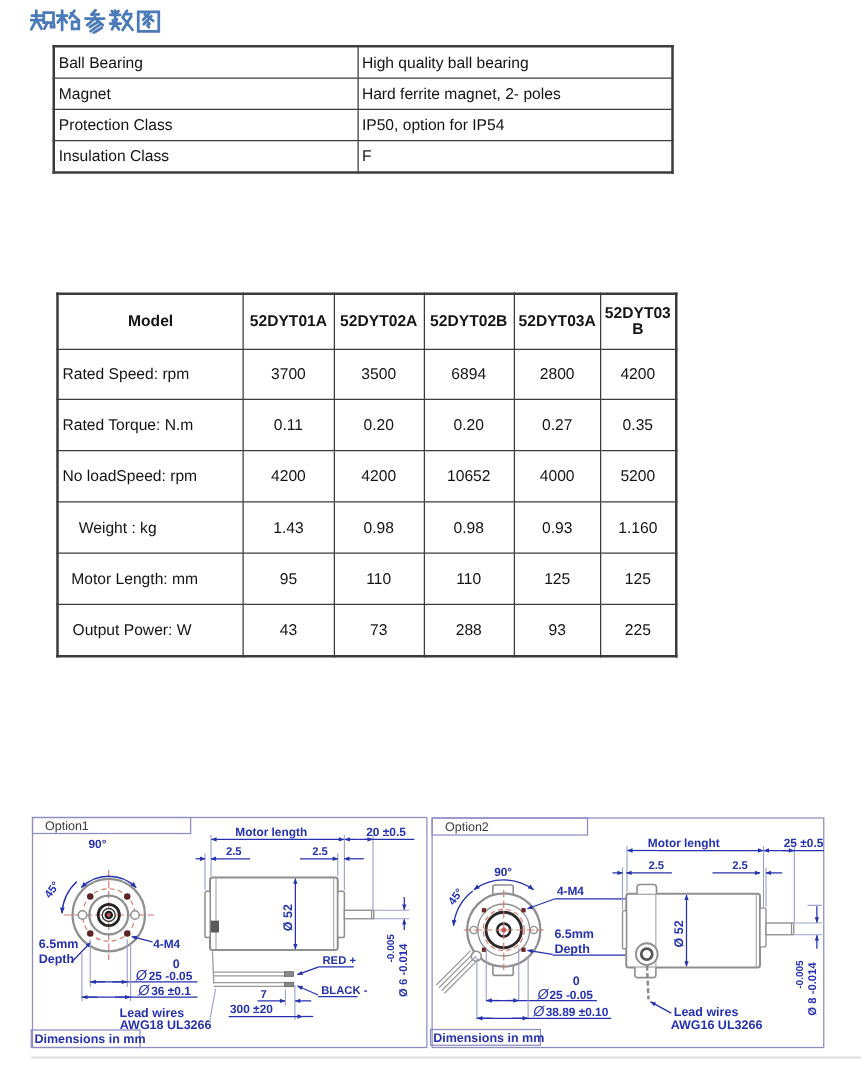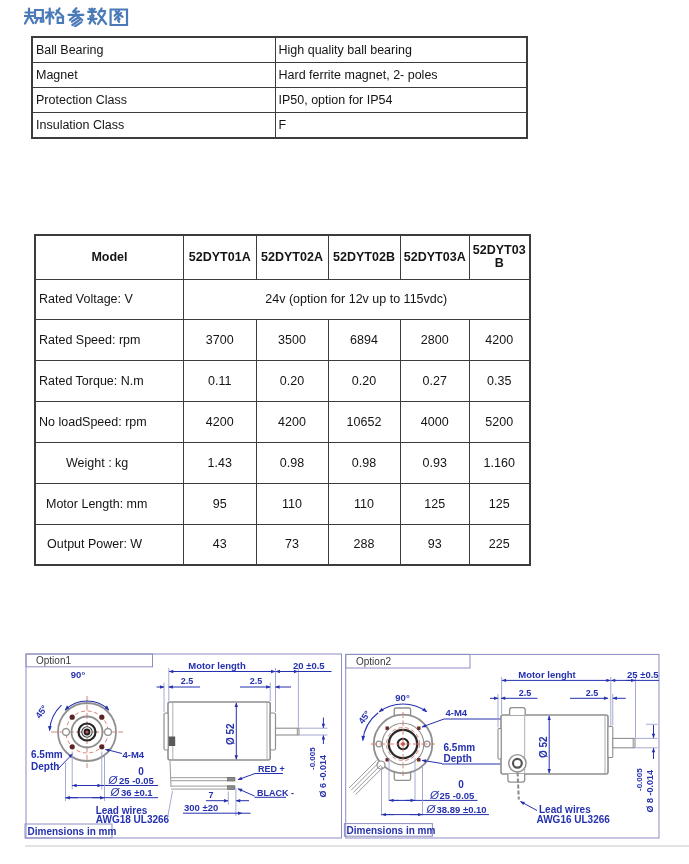--- a/index.html
+++ b/index.html
@@ -1,17 +1,17 @@
 <!DOCTYPE html>
 <html><head>
 <meta charset="utf-8">
 <style>
   html,body{margin:0;padding:0;background:#ffffff;}
   body{width:689px;height:864px;position:relative;font-family:"Liberation Sans",sans-serif;overflow:hidden;}
-  table{border-collapse:collapse;position:absolute;table-layout:fixed;}
+  table{border-collapse:collapse;position:absolute;table-layout:fixed;margin-left:11px;}
   td{border:1px solid #3c3c3c;font-size:12.5px;color:#141414;overflow:hidden;white-space:nowrap;}
   .t1{left:31px;top:36px;width:495px;border:2px solid #3c3c3c;}
   .t1 td{height:24px;padding:0 0 0 3px;}
   .t2{left:34px;top:234px;width:495px;border:2px solid #3c3c3c;}
   .t2 td{text-align:center;padding:0;}
   .t2 td.lbl{text-align:left;padding-left:3px;}
   .hdr td{font-weight:bold;height:42.5px;line-height:1.05;}
   .t2 tr.dr td{height:39.85px;}
 </style>
 </head>
@@ -77,24 +77,20 @@
  <tbody>
       <tr class="hdr">
         <td style="text-align:center">Model</td>
         <td>52DYT01A</td>
         <td>52DYT02A</td>
         <td>52DYT02B</td>
         <td>52DYT03A</td>
         <td>52DYT03<br>B</td>
       </tr>
  <tr class="dr">
-        <td class="lbl">Rated Voltage: V</td>
-        <td colspan="5">24v (option for 12v up to 115vdc)</td>
-      </tr>
- <tr class="dr">
         <td class="lbl">Rated Speed: rpm</td>
         <td>3700</td>
         <td>3500</td>
         <td>6894</td>
         <td>2800</td>
         <td>4200</td>
       </tr>
  <tr class="dr">
         <td class="lbl">Rated Torque: N.m</td>
         <td>0.11</td>
@@ -105,21 +101,21 @@
       </tr>
  <tr class="dr">
         <td class="lbl">No loadSpeed: rpm</td>
         <td>4200</td>
         <td>4200</td>
         <td>10652</td>
         <td>4000</td>
         <td>5200</td>
       </tr>
  <tr class="dr">
-        <td class="lbl" style="padding-left:30px">Weight : kg</td>
+        <td class="lbl" style="padding-left:16px">Weight : kg</td>
         <td>1.43</td>
         <td>0.98</td>
         <td>0.98</td>
         <td>0.93</td>
         <td>1.160</td>
       </tr>
  <tr class="dr">
         <td class="lbl" style="padding-left:10px">Motor Length: mm</td>
         <td>95</td>
         <td>110</td>

